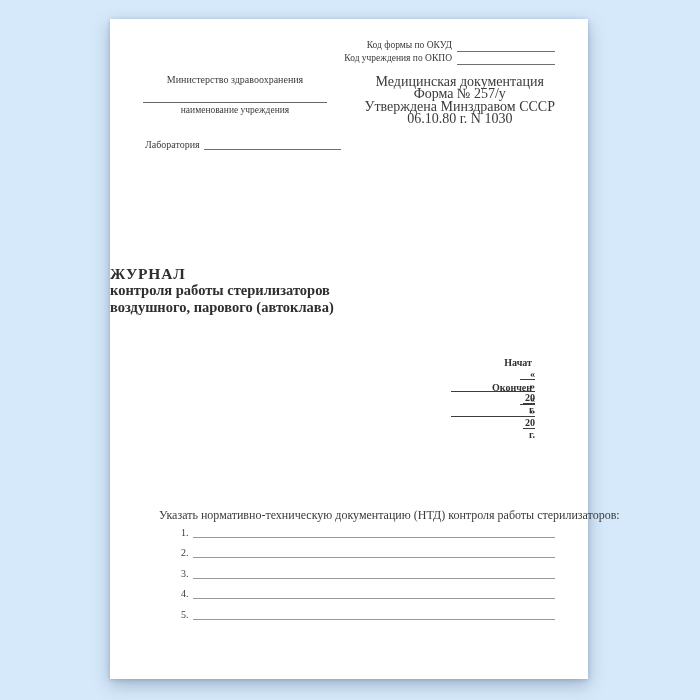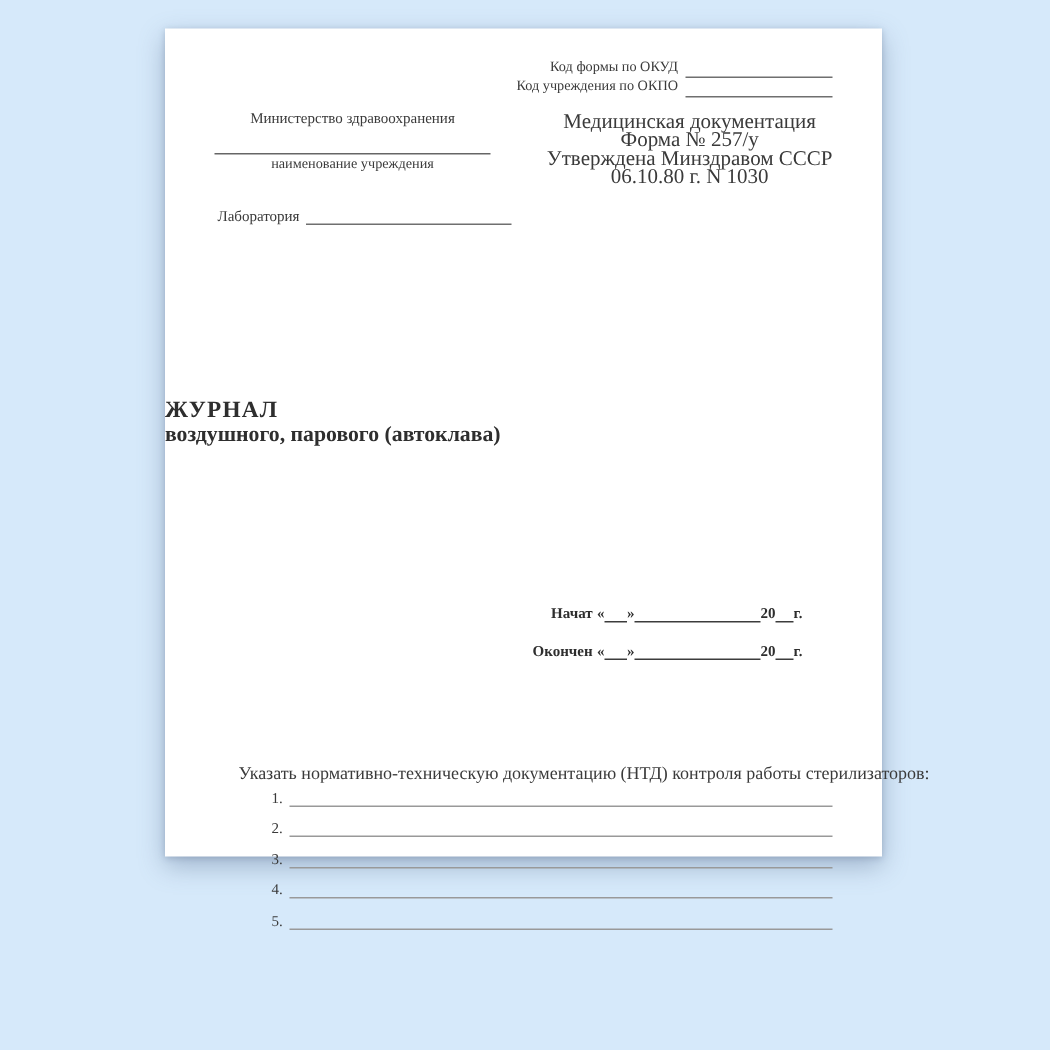--- a/index.html
+++ b/index.html
@@ -13,21 +13,21 @@
     position: relative;
     overflow: hidden;
     font-family: "Liberation Serif", "DejaVu Serif", serif;
     color: #333;
   }
   .page {
     position: absolute;
     left: 110px;
     top: 19px;
     width: 478px;
-    height: 552px;
+    height: 660px;
     background: #ffffff;
     box-shadow: 0 6px 16px rgba(96, 118, 150, 0.45), 0 1px 4px rgba(96, 118, 150, 0.35);
   }
   
   .okud-block {
     position: absolute;
     top: 20px;
     right: 33px;
   }
   .okud-row {
@@ -118,20 +118,21 @@
   }
   .date-row {
     display: flex;
     align-items: flex-end;
     justify-content: flex-end;
     font-size: 10px;
     font-weight: bold;
     color: #2e2e2e;
     margin-bottom: 13px;
     height: 12px;
+    flex-direction: column;
   }
   .date-row .lbl {
     min-width: 46px;
     text-align: right;
     margin-right: 3px;
   }
   .date-row .blank-s {
     width: 15px;
     border-bottom: 1px solid #3c3c3c;
     height: 10px;
@@ -206,20 +207,21 @@
     <div>06.10.80 г. N 1030</div>
   </div>
 
   <div class="lab-row">
     <span>Лаборатория</span>
     <span class="fill"></span>
   </div>
 
   <div class="title-block">
     <div class="title-main">ЖУРНАЛ</div>
+    <div class="title-sub">контроля работы стерилизаторов</div>
     <div class="title-sub">воздушного, парового (автоклава)</div>
   </div>
 
   <div class="dates-block">
     <div class="date-row">
       <span class="lbl">Начат</span>
       <span>«</span>
       <span class="blank-s"></span>
       <span>»</span>
       <span class="blank-l"></span>

